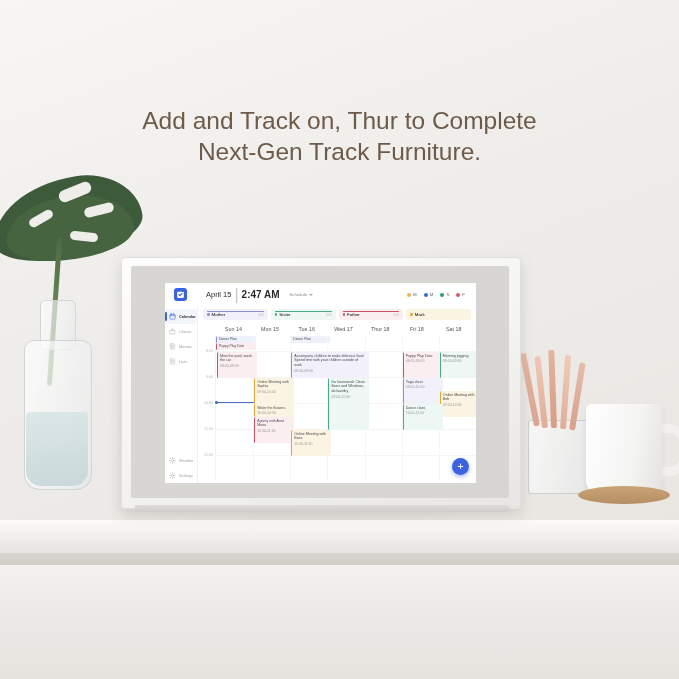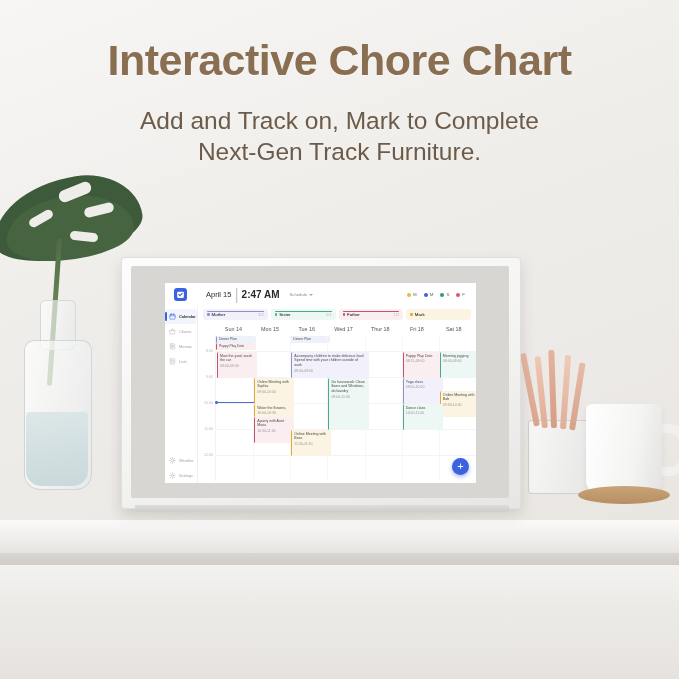--- a/index.html
+++ b/index.html
@@ -139,23 +139,22 @@
     background:#3b63e0;color:#fff;display:flex;align-items:center;justify-content:center;
     font-size:11px;line-height:1;box-shadow:0 2px 4px rgba(59,99,224,.45);}
 </style>
 </head>
 <body>
 
 <div class="scene">
   <div class="wall"></div>
   <div class="wall-shadow"></div>
 
-  <div class="headline">Interactive Chore Chart</div>
   <div class="subline">
-    <span>Add and Track on, Mark to Complete</span>
+    <span>Add and Track on, Thur to Complete</span>
     <span>Next-Gen Track Furniture.</span>
   </div>
 
   <div class="leaf leaf-a"></div>
   <div class="leaf leaf-b"></div>
   <div class="leaf-notch n1"></div>
   <div class="leaf-notch n2"></div>
   <div class="leaf-notch n3"></div>
   <div class="leaf-notch n4"></div>
   <div class="stem"></div>

